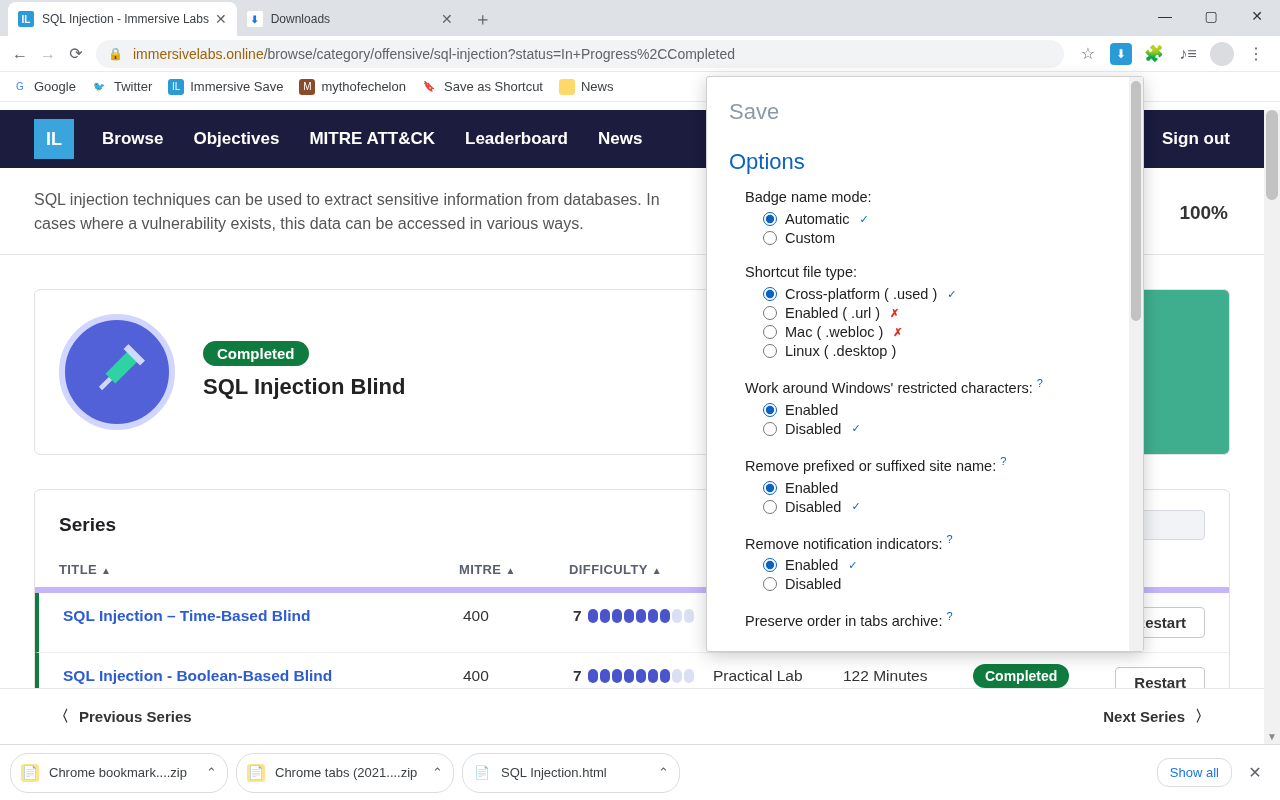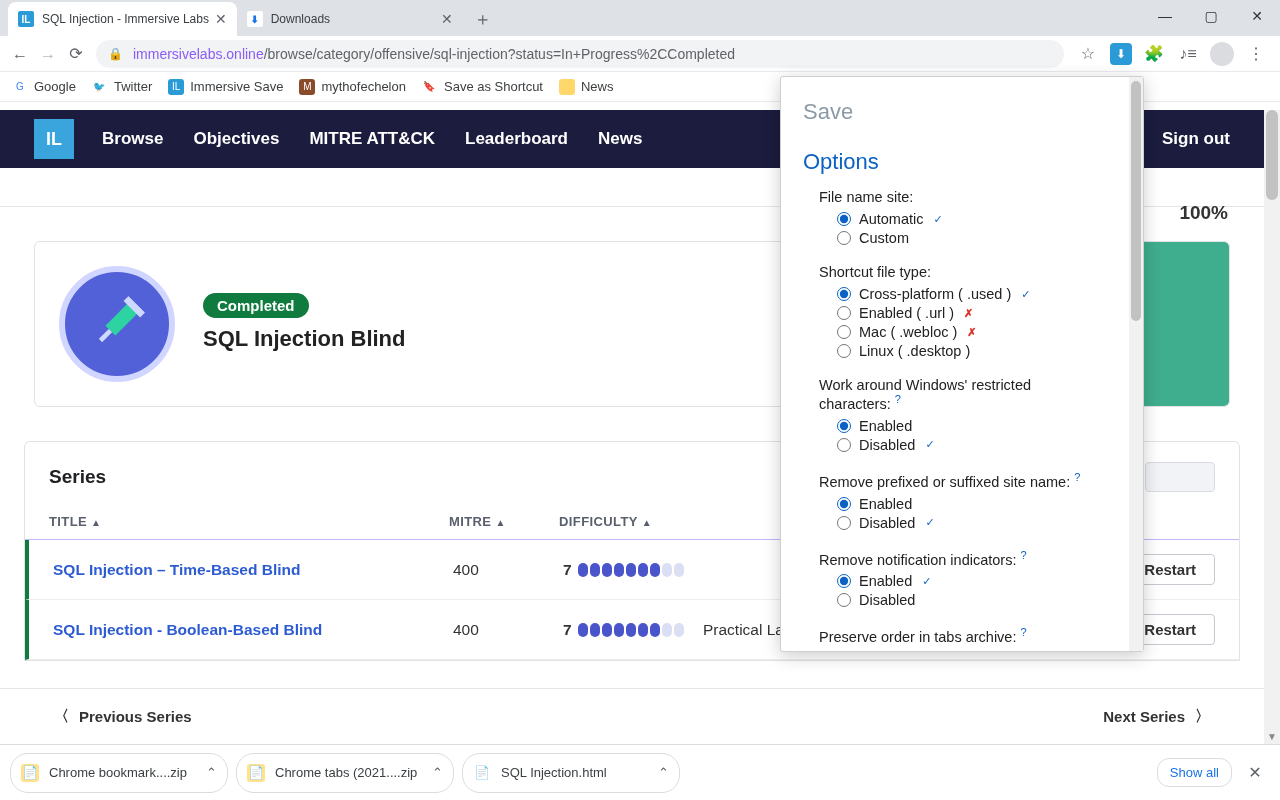--- a/index.html
+++ b/index.html
@@ -10,21 +10,21 @@
 .tab { height: 34px; background: #dee1e6; border-radius: 8px 8px 0 0; display: flex; align-items: center; padding: 0 10px; min-width: 226px; max-width: 240px; font-size: 12px; color: #3c4043; position: relative; }
 .tab.active { background: #fff; }
 .tab .favicon { width: 16px; height: 16px; margin-right: 8px; border-radius: 2px; display:flex; align-items:center; justify-content:center; font-size:10px; font-weight:bold; }
 .tab .title { flex: 1; overflow: hidden; white-space: nowrap; text-overflow: ellipsis; }
 .tab .close { color: #5f6368; font-size: 14px; margin-left: 6px; }
 .tab-new { width: 28px; height: 28px; display:flex; align-items:center; justify-content:center; color:#5f6368; font-size:18px; margin-left:6px; margin-bottom:3px;}
 .toolbar { height: 36px; background: #fff; display: flex; align-items: center; padding: 0 6px; border-bottom: 1px solid #e8eaed; }
 .toolbar .nav-btn { width: 28px; height: 28px; display:flex; align-items:center; justify-content:center; color:#5f6368; font-size:16px; }
 .omnibox { flex:1; height: 28px; background:#f1f3f4; border-radius:14px; display:flex; align-items:center; padding:0 12px; margin:0 6px; font-size:14px; color:#202124;}
 .omnibox .lock { color:#5f6368; margin-right:10px; font-size:12px;}
-.omnibox .host { color:#8b5cf6; }
+.omnibox .host { color:#a16207; }
 .omnibox .path { color:#5f6368; }
 .toolbar .right-icons { display:flex; align-items:center; gap:10px; padding:0 6px;}
 .toolbar .right-icons .ic { width:24px; height:24px; display:flex; align-items:center; justify-content:center; color:#5f6368; font-size:16px;}
 .bookmarks { height: 30px; background:#fff; display:flex; align-items:center; padding:0 12px; gap:16px; border-bottom: 1px solid #e8eaed; font-size:13px; color:#3c4043;}
 .bm { display:flex; align-items:center; gap:6px; }
 .bm .bi { width:16px; height:16px; border-radius:3px; display:flex; align-items:center; justify-content:center; font-size:10px;}
 
 
 .viewport { position:absolute; top:110px; left:0; right:16px; bottom:56px; overflow:hidden; background:#fff;}
 .page-nav { height:58px; background:#1b1c3e; display:flex; align-items:center; padding:0 0 0 0;}
@@ -37,48 +37,48 @@
 .progress-pct { position:absolute; right:36px; top:92px; font-size:19px; font-weight:700; color:#333;}
 .divider { height:1px; background:#e5e5e5; }
 .badge-card { margin:34px; border:1px solid #e2e2e2; border-radius:6px; padding:24px 24px; display:flex; align-items:center; gap:28px; position:relative; overflow:hidden;}
 .badge-img { width:116px; height:116px; border-radius:50%; background:#5261d8; border:6px solid #d0d6ff; display:flex; align-items:center; justify-content:center; position:relative;}
 .syringe { width:56px; height:56px; transform: rotate(45deg); }
 .badge-body .pill { display:inline-block; background:#0f7b3e; color:#fff; font-weight:700; border-radius:14px; padding:4px 14px; font-size:15px; margin-bottom:8px;}
 .badge-body h2 { font-size:22px; font-weight:800; margin-bottom:4px; color:#222;}
 .badge-body p { font-size:16px; color:#555; max-width:420px; line-height:1.4;}
 .badge-art { position:absolute; right:0; top:0; bottom:0; width:110px; background:#3fae8e; }
 
-.series { margin:0 24px; border:1px solid #e2e2e2; border-radius:6px 6px 0 0; }
+.series { margin:0 34px; border:1px solid #e2e2e2; border-radius:6px 6px 0 0; }
 .series-head { padding:20px 24px 14px; display:flex; align-items:center;}
 .series-head h3 { font-size:19px; font-weight:800;}
 .series-search { margin-left:auto; width:70px; height:30px; background:#f1f3f7; border:1px solid #d9dbe3; border-radius:4px;}
-.series-cols { display:flex; padding:8px 24px 10px; font-size:13px; font-weight:800; color:#5a5f6d; letter-spacing:0.4px; border-bottom:1px solid #c4b5fd;}
+.series-cols { display:flex; padding:8px 24px 10px; font-size:13px; font-weight:800; color:#5a5f6d; letter-spacing:0.4px; border-bottom:6px solid #c4b5fd;}
 .col-title { width:400px;}
 .col-points { width:110px;}
 .col-diff { width:140px;}
 .col-type { width:130px;}
 .col-time { width:130px;}
 .col-status { width:120px;}
 .col-action { flex:1; text-align:right;}
 .sort { font-size:10px; margin-left:4px;}
-.row { display:flex; align-items:center; padding:14px 24px; border-left:4px solid #0f7b3e; border-bottom:1px solid #eee; font-size:15.5px; color:#333;}
+.row { display:flex; padding:14px 24px; border-left:4px solid #0f7b3e; border-bottom:1px solid #eee; font-size:15.5px; color:#333;}
 .row .link { color:#2d5bd1; font-weight:600;}
 .diff-dots { display:flex; align-items:center; gap:2px;}
 .diff-dots .n { font-weight:700; margin-right:4px;}
 .diff-dots span.dot { width:10px; height:14px; border-radius:5px; background:#4a55cc; display:inline-block;}
 .diff-dots span.dot.off { background:#dbdff4;}
 .row .status-pill { background:#0f7b3e; color:#fff; font-weight:700; border-radius:14px; padding:4px 12px; font-size:14px;}
 .row .restart { border:1px solid #c7c9d1; background:#fff; border-radius:4px; padding:6px 18px; font-weight:700; font-size:15px; color:#333;}
 
 .pager { position:absolute; left:0; right:16px; bottom:56px; transform:translateY(0); }
 .pager-inner { height:56px; border-top:1px solid #e6e6e6; background:#fff; display:flex; align-items:center; padding:0 54px; font-weight:700; font-size:15px; color:#333;}
 .pager-inner .nx { margin-left:auto;}
 
 
-.ext-popup { position:absolute; top:76px; right:136px; width:364px; height:576px; background:#fff; border:1px solid #cfcfcf; box-shadow:0 4px 18px rgba(0,0,0,0.2); border-radius:3px; display:flex;}
+.ext-popup { position:absolute; top:76px; right:136px; width:438px; height:576px; background:#fff; border:1px solid #cfcfcf; box-shadow:0 4px 18px rgba(0,0,0,0.2); border-radius:3px; display:flex;}
 .ext-body { flex:1; padding:22px 22px 12px 22px; overflow:hidden; font-size:14.5px; color:#333;}
 .ext-body h2 { font-size:22px; font-weight:400; color:#8c9aa5; margin-bottom:24px;}
 .ext-body h2.blue { color:#0b62c4; margin-bottom:14px; margin-top:4px;}
 .opt-group { margin:0 0 18px 16px;}
 .opt-group .lbl { margin-bottom:6px; color:#222;}
 .opt-row { display:flex; align-items:center; gap:8px; margin:3px 0 3px 18px; color:#222;}
 .opt-row input { accent-color:#0b62c4; width:14px; height:14px;}
 .tick { color:#0b62c4; font-size:11px; margin-left:2px;}
 .cross { color:#d93025; font-size:11px; margin-left:2px; font-weight:bold;}
 .qmark { color:#0b62c4; font-size:11px; vertical-align:super; margin-left:4px;}
@@ -184,20 +184,21 @@
     <a>Browse</a>
     <a>Objectives</a>
     <a>MITRE ATT&amp;CK</a>
     <a>Leaderboard</a>
     <a>News</a>
     <div class="spacer"></div>
     <a style="margin-right:34px">Sign out</a>
   </div>
 
   <div class="page-header">
+    <p>SQL injection techniques can be used to extract sensitive information from databases. In cases where a vulnerability exists, this data can be accessed in various ways.</p>
     <div class="progress-pct">100%</div>
   </div>
   <div class="divider"></div>
 
   <div class="badge-card">
     <div class="badge-img">
       <svg class="syringe" viewBox="0 0 24 24">
           <rect x="9" y="2" width="6" height="14" fill="#2dd4a2"></rect>
           <rect x="11" y="16" width="2" height="6" fill="#cfd8ff"></rect>
           <rect x="7" y="0" width="10" height="3" fill="#cfd8ff"></rect>
@@ -281,21 +282,21 @@
   <span style="margin-left:10px">〉</span>
 </div>
   </div>
 
 <div class="ext-popup">
   <div class="ext-body">
     <h2>Save</h2>
     <h2 class="blue">Options</h2>
     <div id="ext-groups">
         <div class="opt-group">
-          <div class="lbl">File name site:</div>
+          <div class="lbl">Badge name mode:</div>
           <label class="opt-row">
             <input type="radio" checked="" style="">
             <span>Automatic</span>
             <span class="tick">✓</span>
           </label>
           <label class="opt-row">
             <input type="radio" style="">
             <span>Custom</span>
           </label>
         </div>

